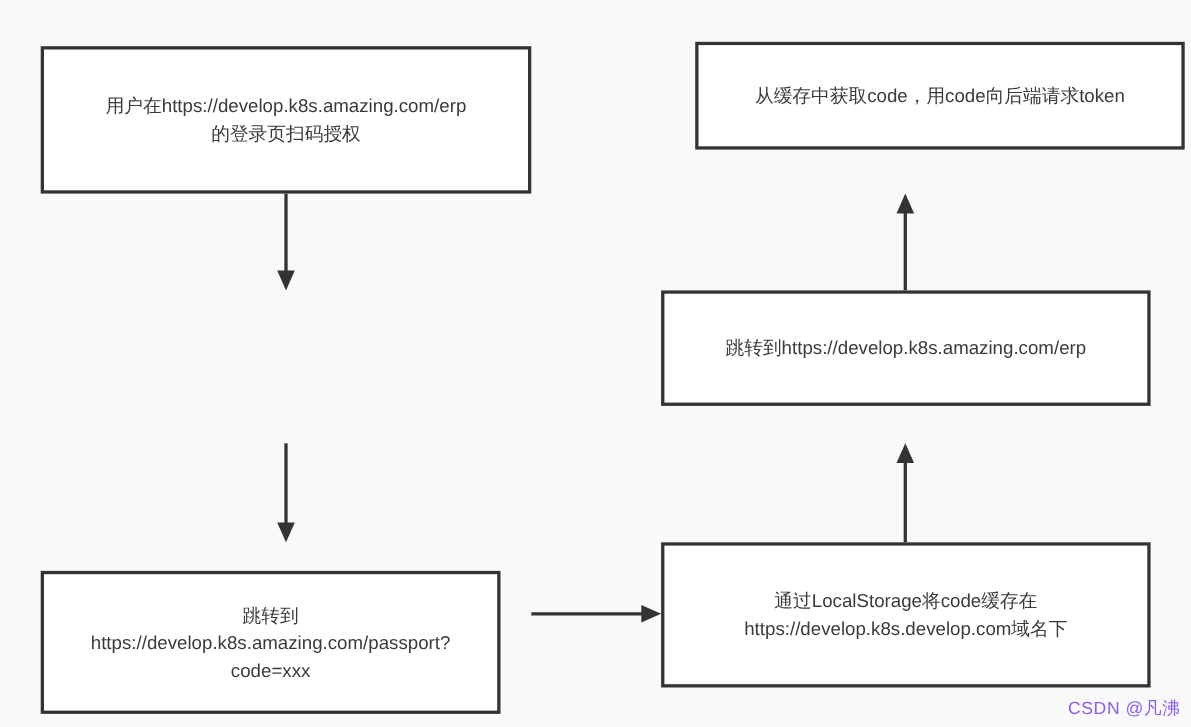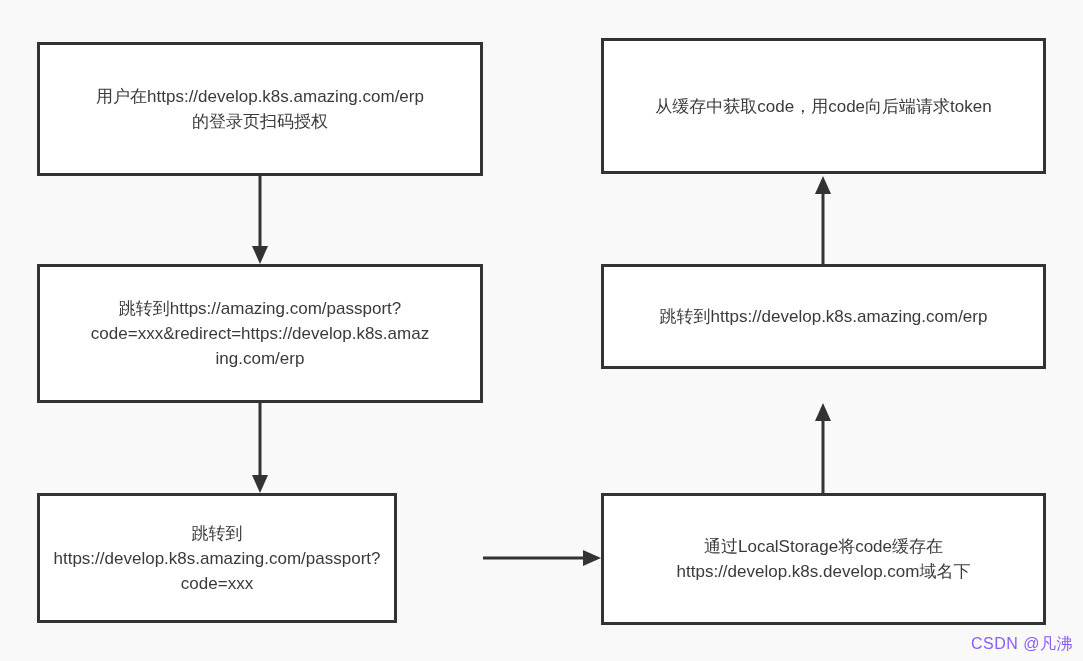--- a/index.html
+++ b/index.html
@@ -30,24 +30,24 @@
   .node .node-text {
     white-space: pre-line;
     font-size: 17px;
     line-height: 25px;
     color: #3a3a3a;
     overflow-wrap: break-word;
     width: 100%;
   }
   
   .node-0 { left: 37px;  top: 42px;  width: 446px; height: 134px; }
-  .node-1 { left: 601px; top: 38px;  width: 445px; height: 136px; }
+  .node-1 { left: 632px; top: 38px;  width: 445px; height: 98px; }
   .node-2 { left: 37px;  top: 264px; width: 446px; height: 139px; }
   .node-3 { left: 601px; top: 264px; width: 445px; height: 105px; }
-  .node-4 { left: 37px;  top: 493px; width: 360px; height: 130px; justify-content: flex-end; }
+  .node-4 { left: 37px;  top: 519px; width: 418px; height: 130px; justify-content: flex-end; }
   .node-5 { left: 601px; top: 493px; width: 445px; height: 132px; }
   .arrow-layer {
     position: absolute;
     left: 0; top: 0;
     width: 1083px;
     height: 661px;
     pointer-events: none;
   }
   .watermark {
     position: absolute;
@@ -65,25 +65,20 @@
 
   <div class="node node-0">
     <div class="node-text">用户在https://develop.k8s.amazing.com/erp
 的登录页扫码授权</div>
   </div>
 
   <div class="node node-1">
     <div class="node-text">从缓存中获取code，用code向后端请求token</div>
   </div>
 
-  <div class="node node-2">
-    <div class="node-text">跳转到https://amazing.com/passport?
-code=xxx&amp;redirect=https://develop.k8s.amaz
-ing.com/erp</div>
-  </div>
 
   <div class="node node-3">
     <div class="node-text">跳转到https://develop.k8s.amazing.com/erp</div>
   </div>
 
   <div class="node node-4">
     <div class="node-text">跳转到
 https://develop.k8s.amazing.com/passport?
 code=xxx</div>
   </div>

